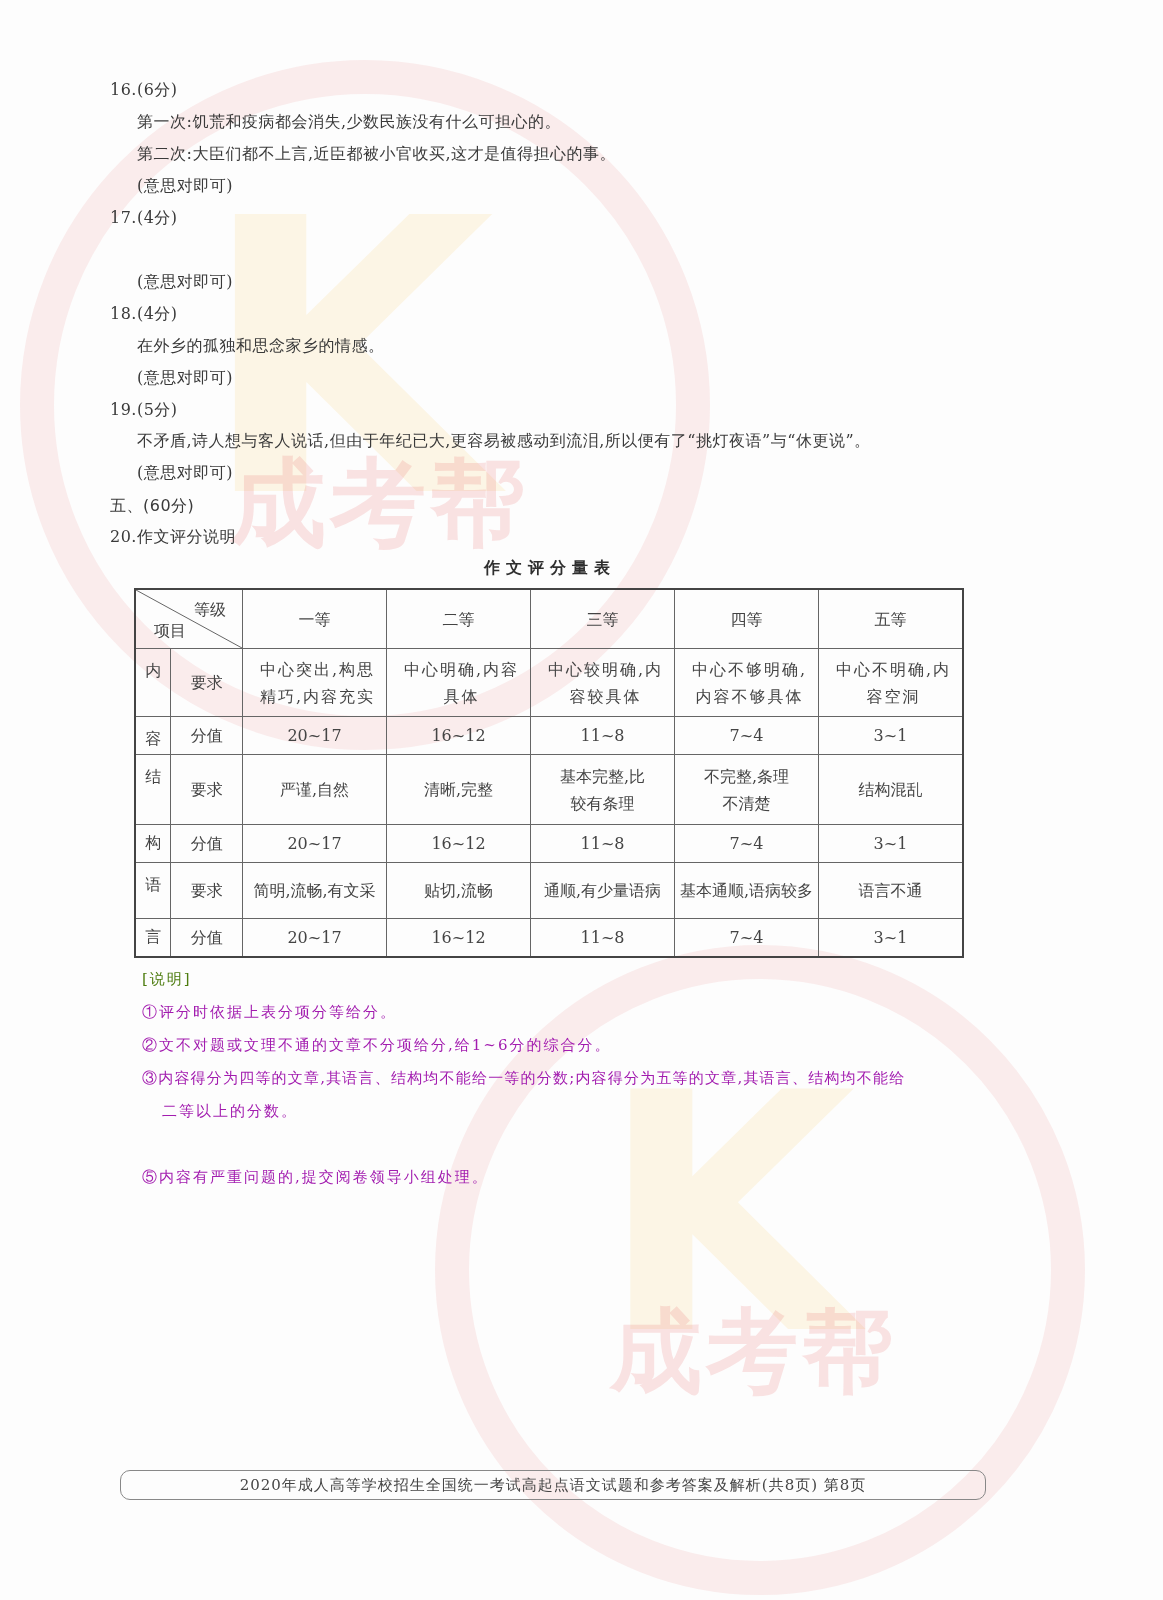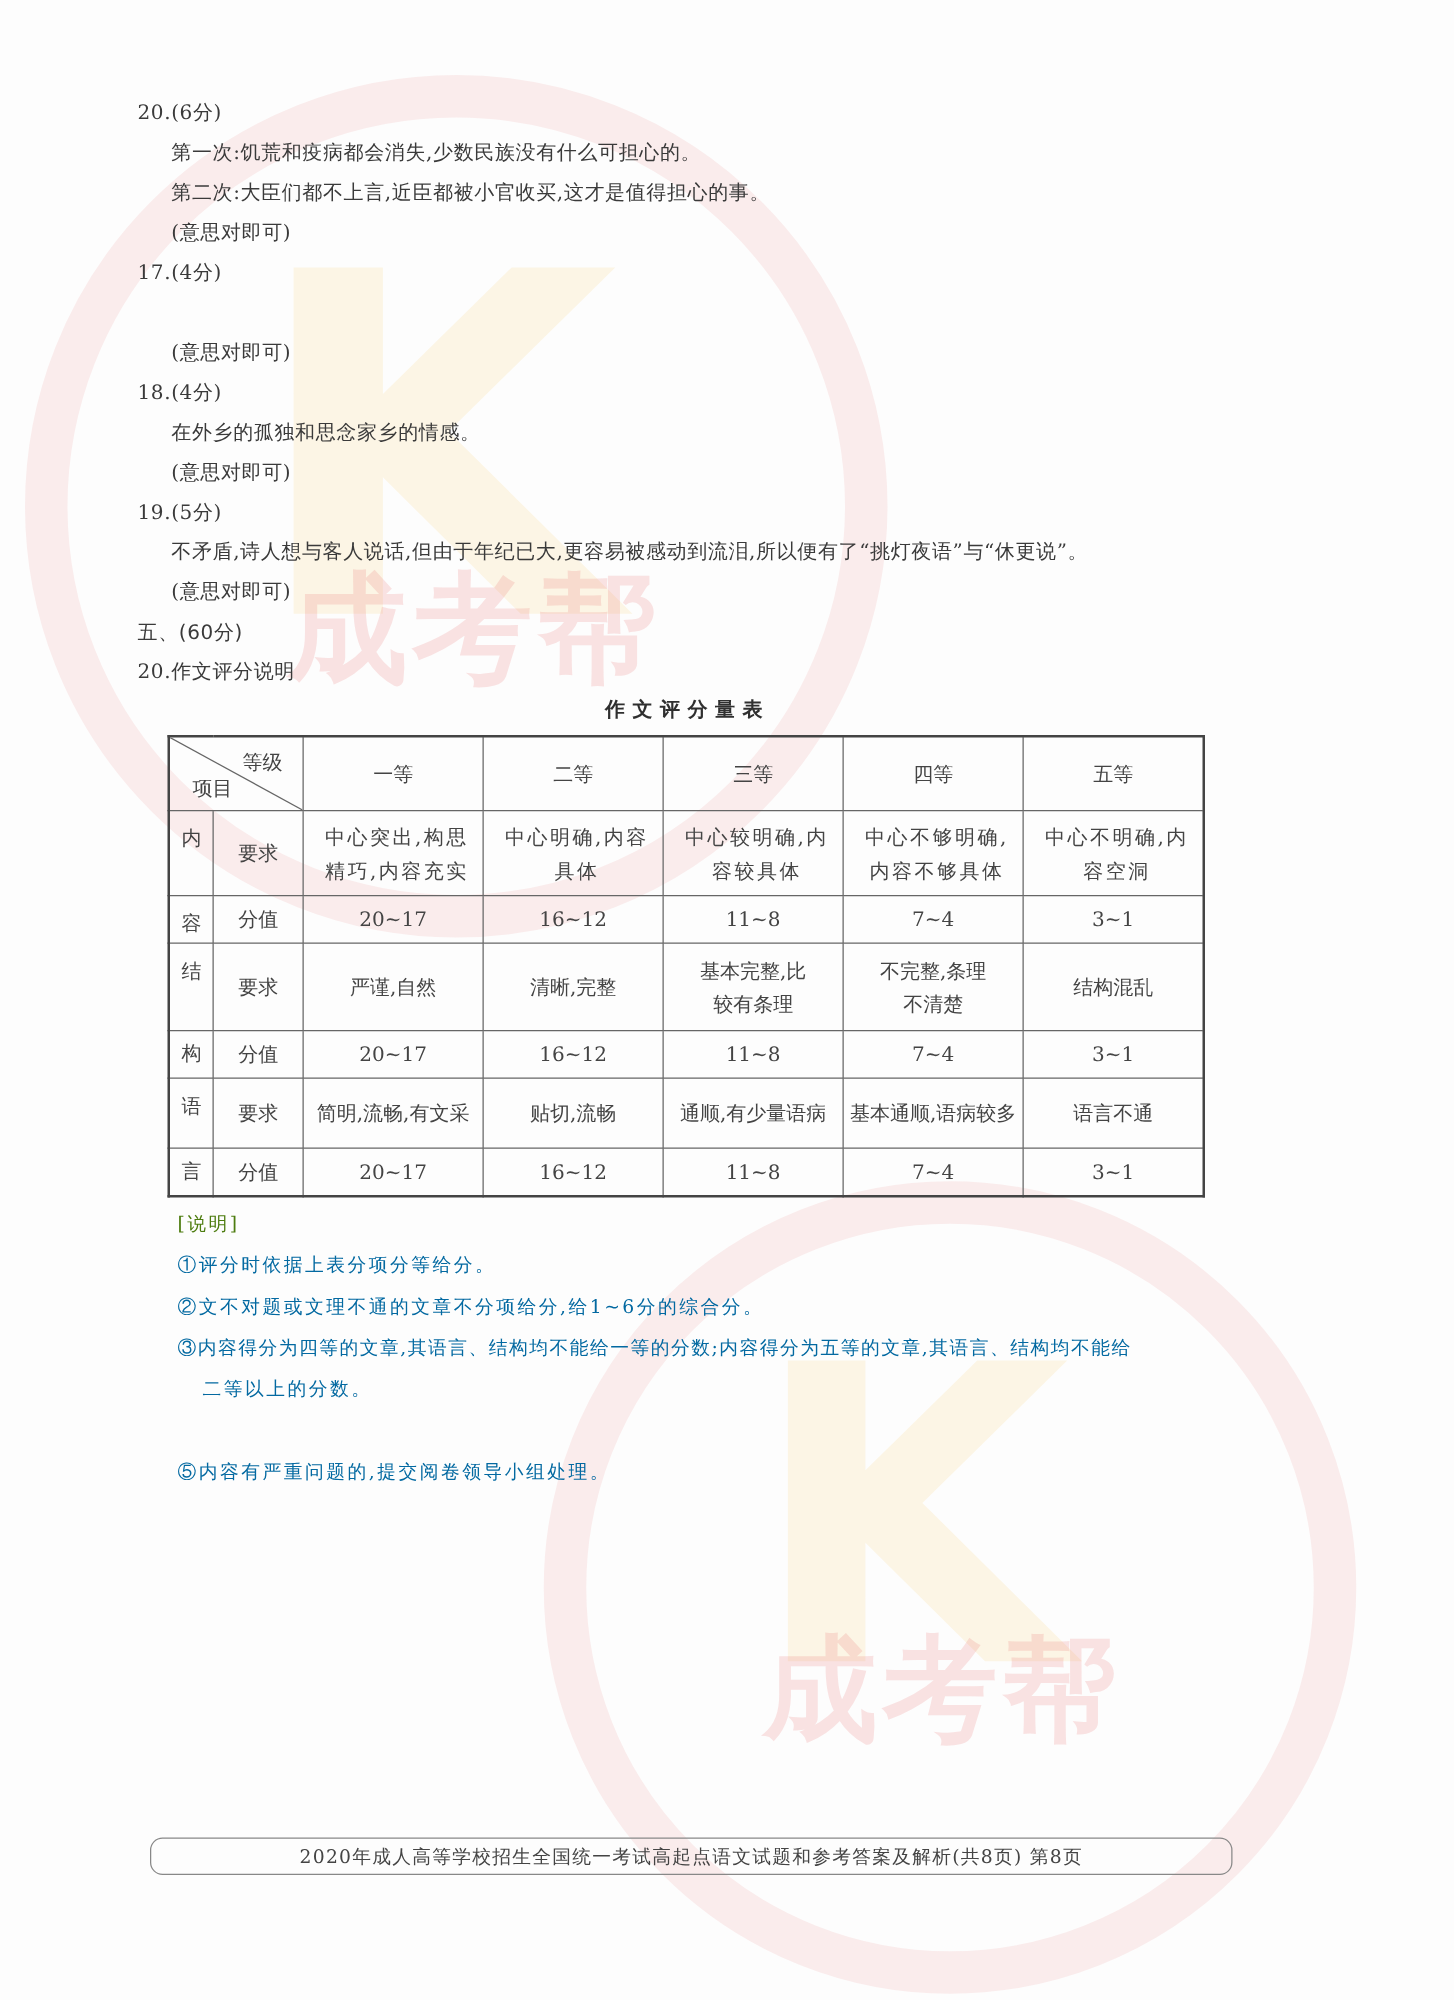--- a/index.html
+++ b/index.html
@@ -62,42 +62,42 @@
   .grade-col { width: 143px; }
   .req-left { text-align: left; padding-left: 12px !important; padding-right: 6px !important; letter-spacing: 2px; }
   .row-head { height: 58px; }
   .row-req1 { height: 68px; }
   .row-score { height: 38px; }
   .row-req2 { height: 70px; }
   .row-req3 { height: 56px; }
   .cat-top { vertical-align: top !important; padding-top: 8px !important; }
   .cat-bot { vertical-align: bottom !important; padding-bottom: 6px !important; }
 
-  .note { position: absolute; font-size: 15px; letter-spacing: 2px; white-space: nowrap; color: #0369a1; }
+  .note { position: absolute; font-size: 15px; letter-spacing: 2px; white-space: nowrap; color: #a21caf; }
   .note-head { left: 142px; top: 970px; color: #4d7c0f; }
 
   .footer {
     position: absolute; left: 120px; top: 1470px; width: 866px; height: 30px;
     border: 1.5px solid #888; border-radius: 10px; box-sizing: border-box;
     text-align: center; font-size: 15px; line-height: 28px; color: #444; letter-spacing: 1px;
   }
 </style>
 </head>
 <body>
 
 <div class="wm-circle wm-circle-1"></div>
 <div class="wm-circle wm-circle-2"></div>
 <div class="wm-k wm-k-1">K</div>
 <div class="wm-k wm-k-2">K</div>
 <div class="wm-brand wm-brand-1">成考帮</div>
 <div class="wm-brand wm-brand-2">成考帮</div>
 
 <div class="content">
 
-  <div class="line qnum" style="top:80px">20.(6分)</div>
+  <div class="line qnum" style="top:80px">16.(6分)</div>
   <div class="line ans" style="top:112px">第一次:饥荒和疫病都会消失,少数民族没有什么可担心的。</div>
   <div class="line ans" style="top:144px">第二次:大臣们都不上言,近臣都被小官收买,这才是值得担心的事。</div>
   <div class="line ans" style="top:176px">(意思对即可)</div>
 
   <div class="line qnum" style="top:208px">17.(4分)</div>
   <div class="line ans" style="top:272px">(意思对即可)</div>
 
   <div class="line qnum" style="top:304px">18.(4分)</div>
   <div class="line ans" style="top:336px">在外乡的孤独和思念家乡的情感。</div>
   <div class="line ans" style="top:368px">(意思对即可)</div>

